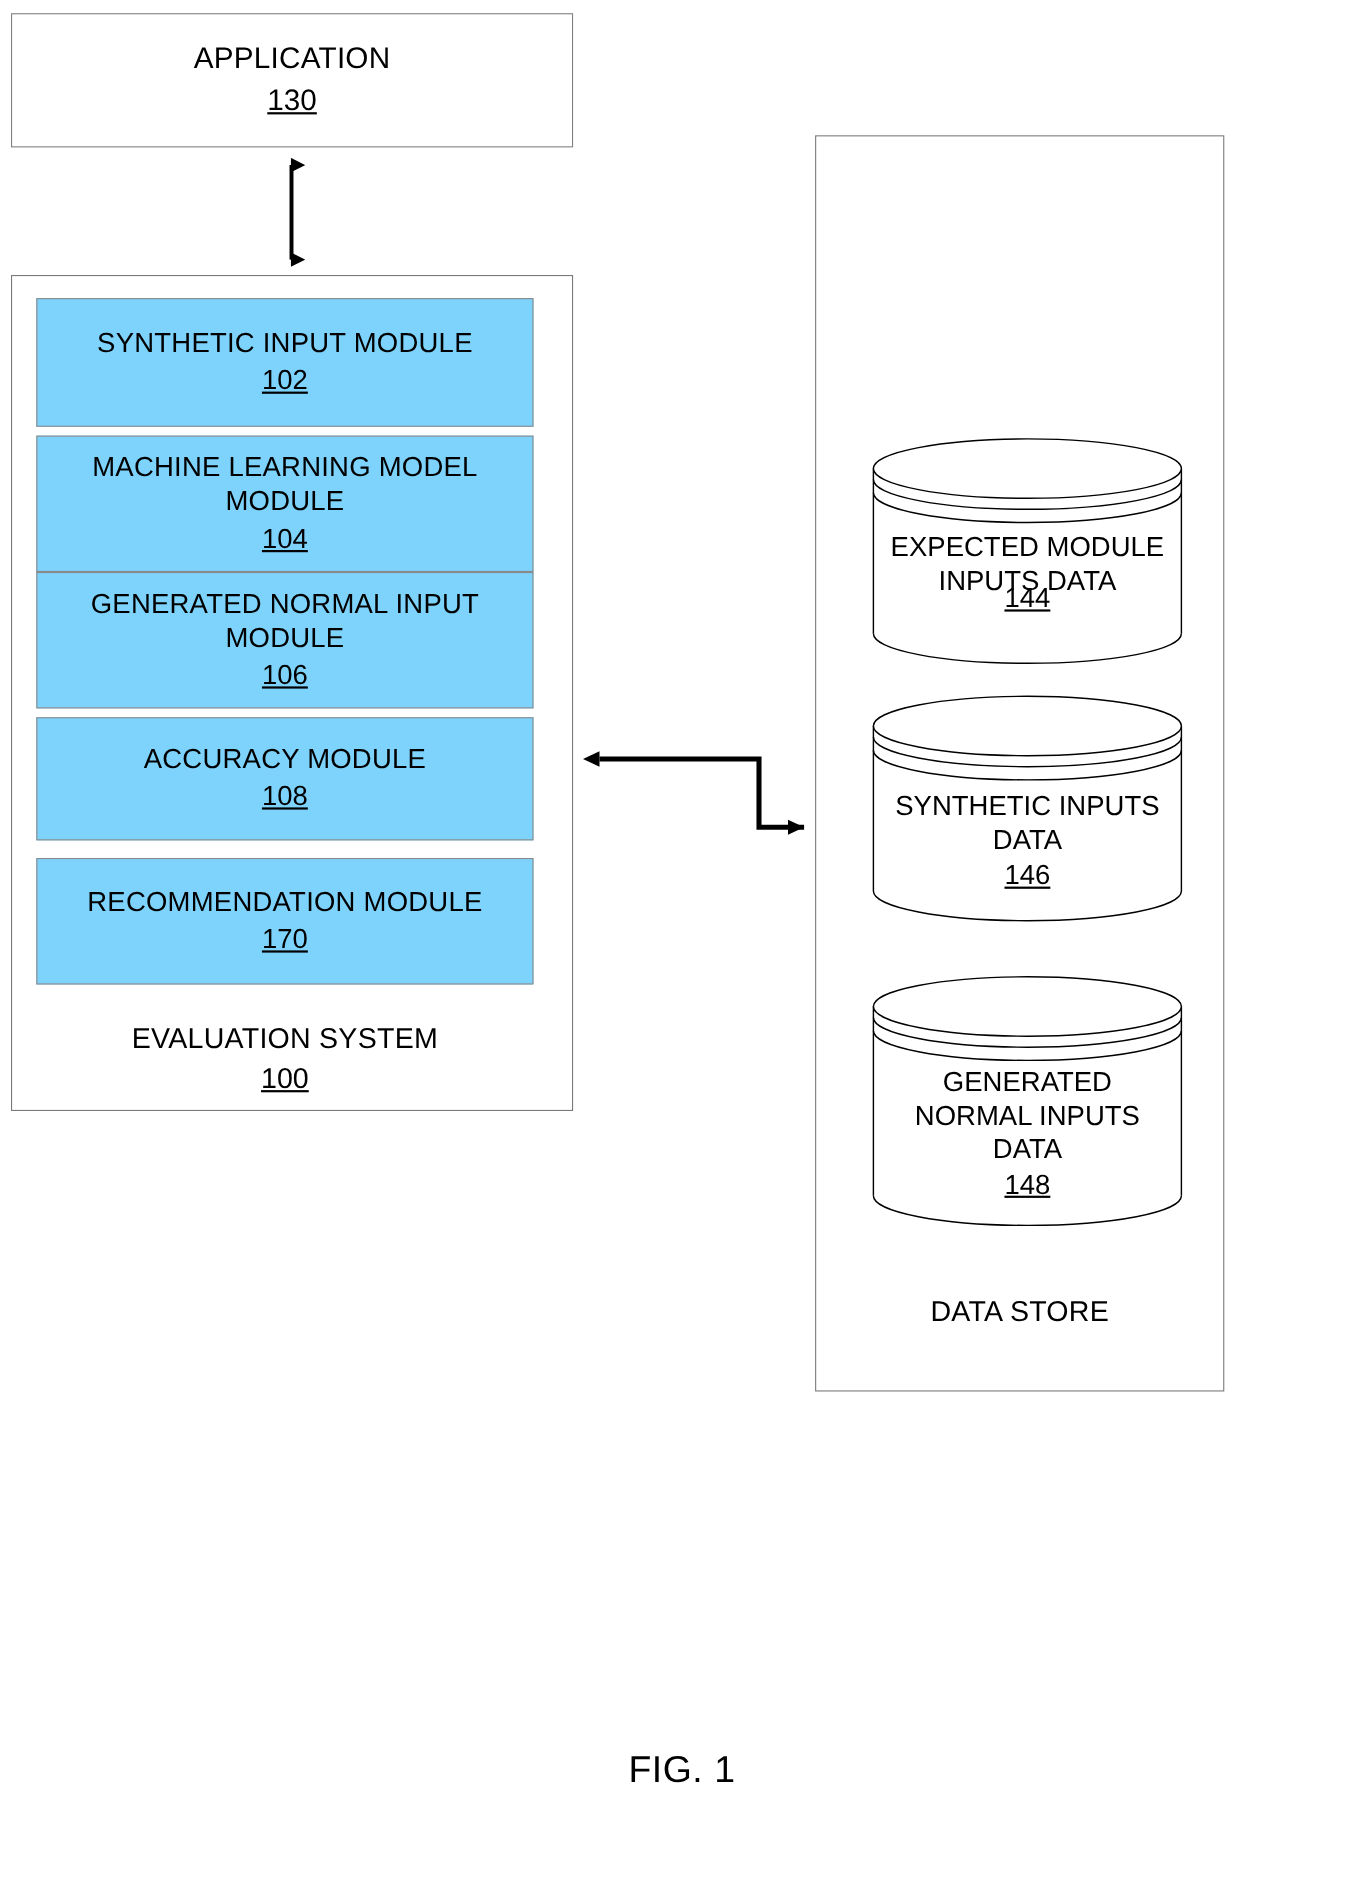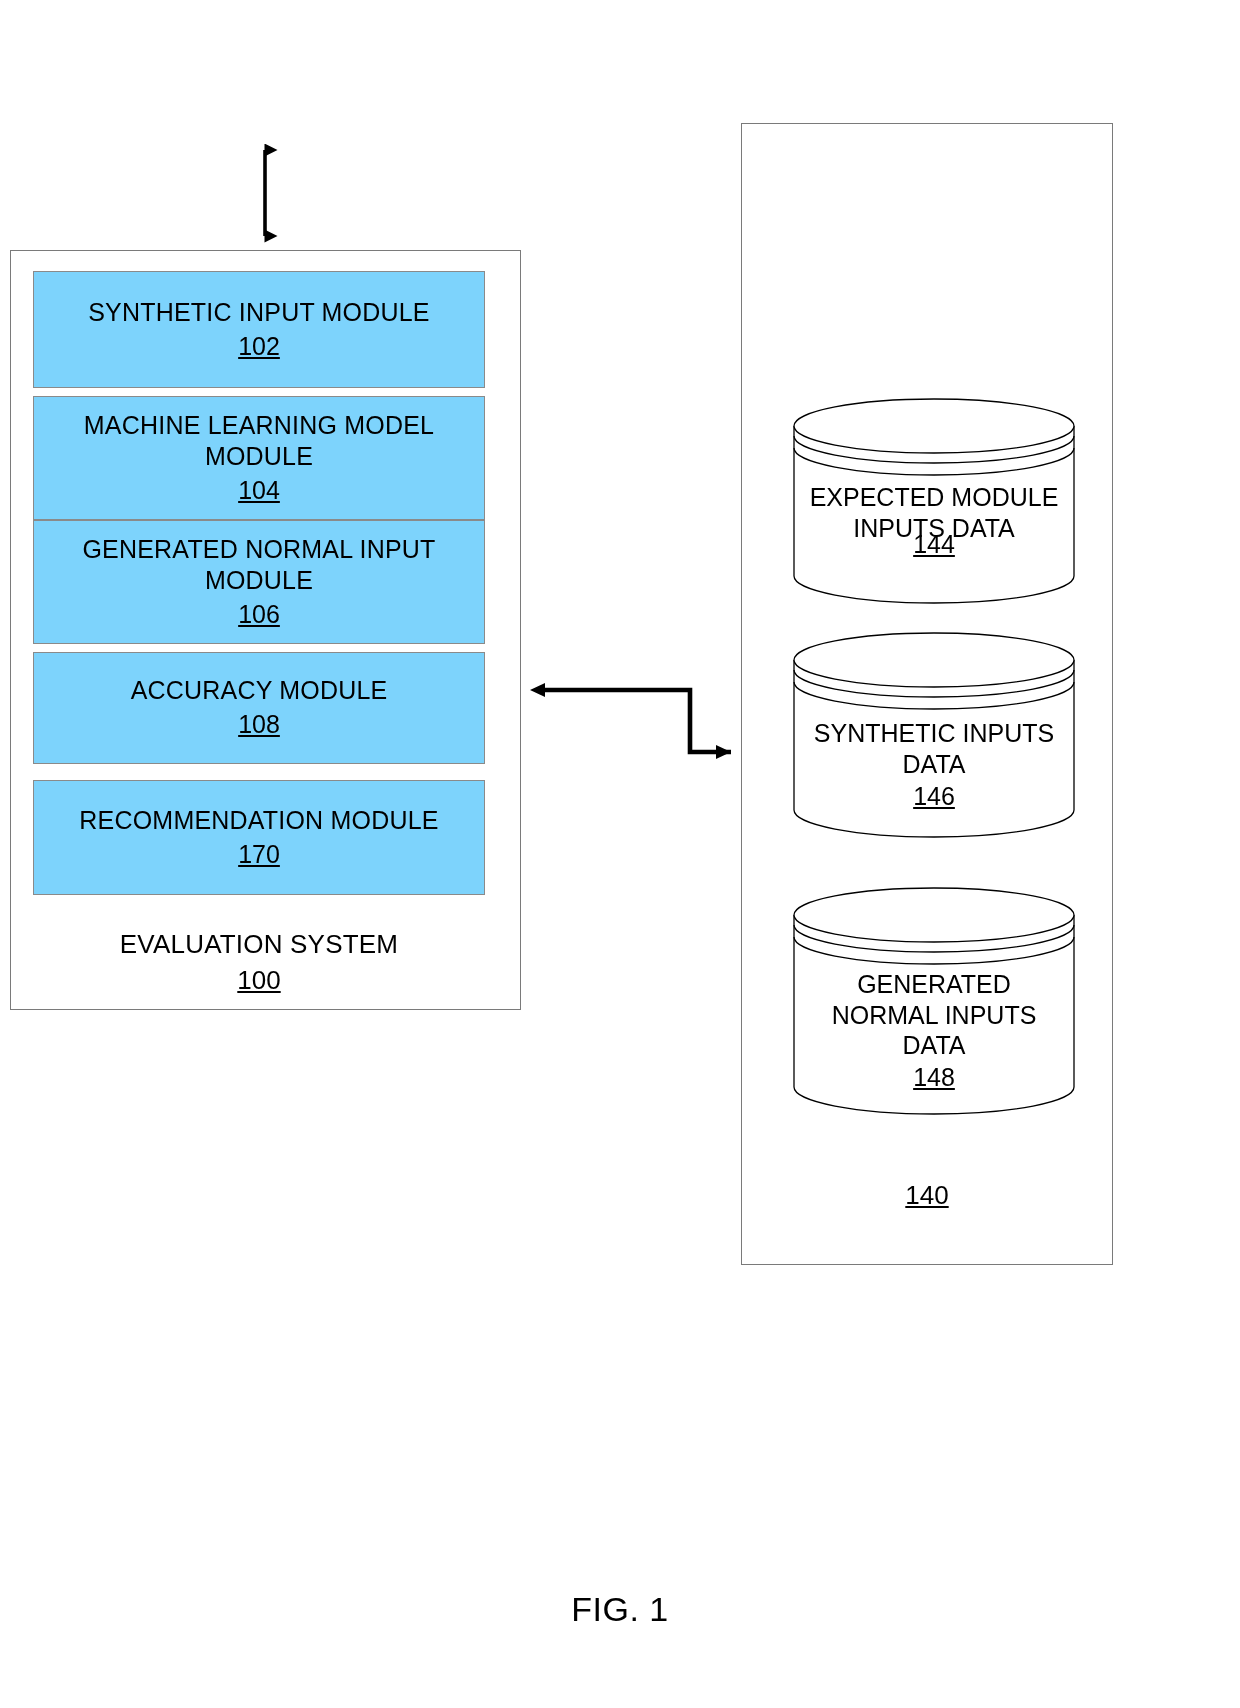--- a/index.html
+++ b/index.html
@@ -157,20 +157,24 @@
     text-align: center;
     font-size: 34px;
     letter-spacing: 0.5px;
   }
 </style>
 </head>
 <body>
 
 <div id="page">
 
+  <div class="box" id="application-box">
+    <div class="caption-line">APPLICATION</div>
+    <div class="ref-num">130</div>
+  </div>
 
   <svg class="conn" viewBox="0 0 1240 1708">
     <defs>
       <marker id="arrowUp" markerWidth="14" markerHeight="14" refX="6.5" refY="12.5" orient="auto" markerUnits="userSpaceOnUse">
         <path d="M6.5,0 L13,13 L0,13 Z" fill="#000"></path>
       </marker>
       <marker id="arrowDown" markerWidth="14" markerHeight="14" refX="6.5" refY="12.5" orient="auto" markerUnits="userSpaceOnUse">
         <path d="M6.5,0 L13,13 L0,13 Z" fill="#000"></path>
       </marker>
       <marker id="arrowLeftHead" markerWidth="16" markerHeight="16" refX="15" refY="8" orient="auto" markerUnits="userSpaceOnUse">
@@ -264,18 +268,18 @@
       <path d="M2,52 A140,27 0 0 0 282,52" fill="none" stroke="#000" stroke-width="1.3"></path>
       <path d="M2,202 A140,27 0 0 0 282,202" fill="none" stroke="#000" stroke-width="1.3"></path>
     </svg>
     <div class="cylinder-text" style="top:84px;">GENERATED
 NORMAL INPUTS
 DATA</div>
     <div class="cylinder-ref ref-num" style="top:176px;">148</div>
   </div>
 
   <div id="data-store-label">
-    <div class="ref-num">140</div>
+    <div class="caption-line">DATA STORE</div>
   </div>
 
   <div id="figure-caption">FIG. 1</div>
 
 </div>
 
 </body></html>

